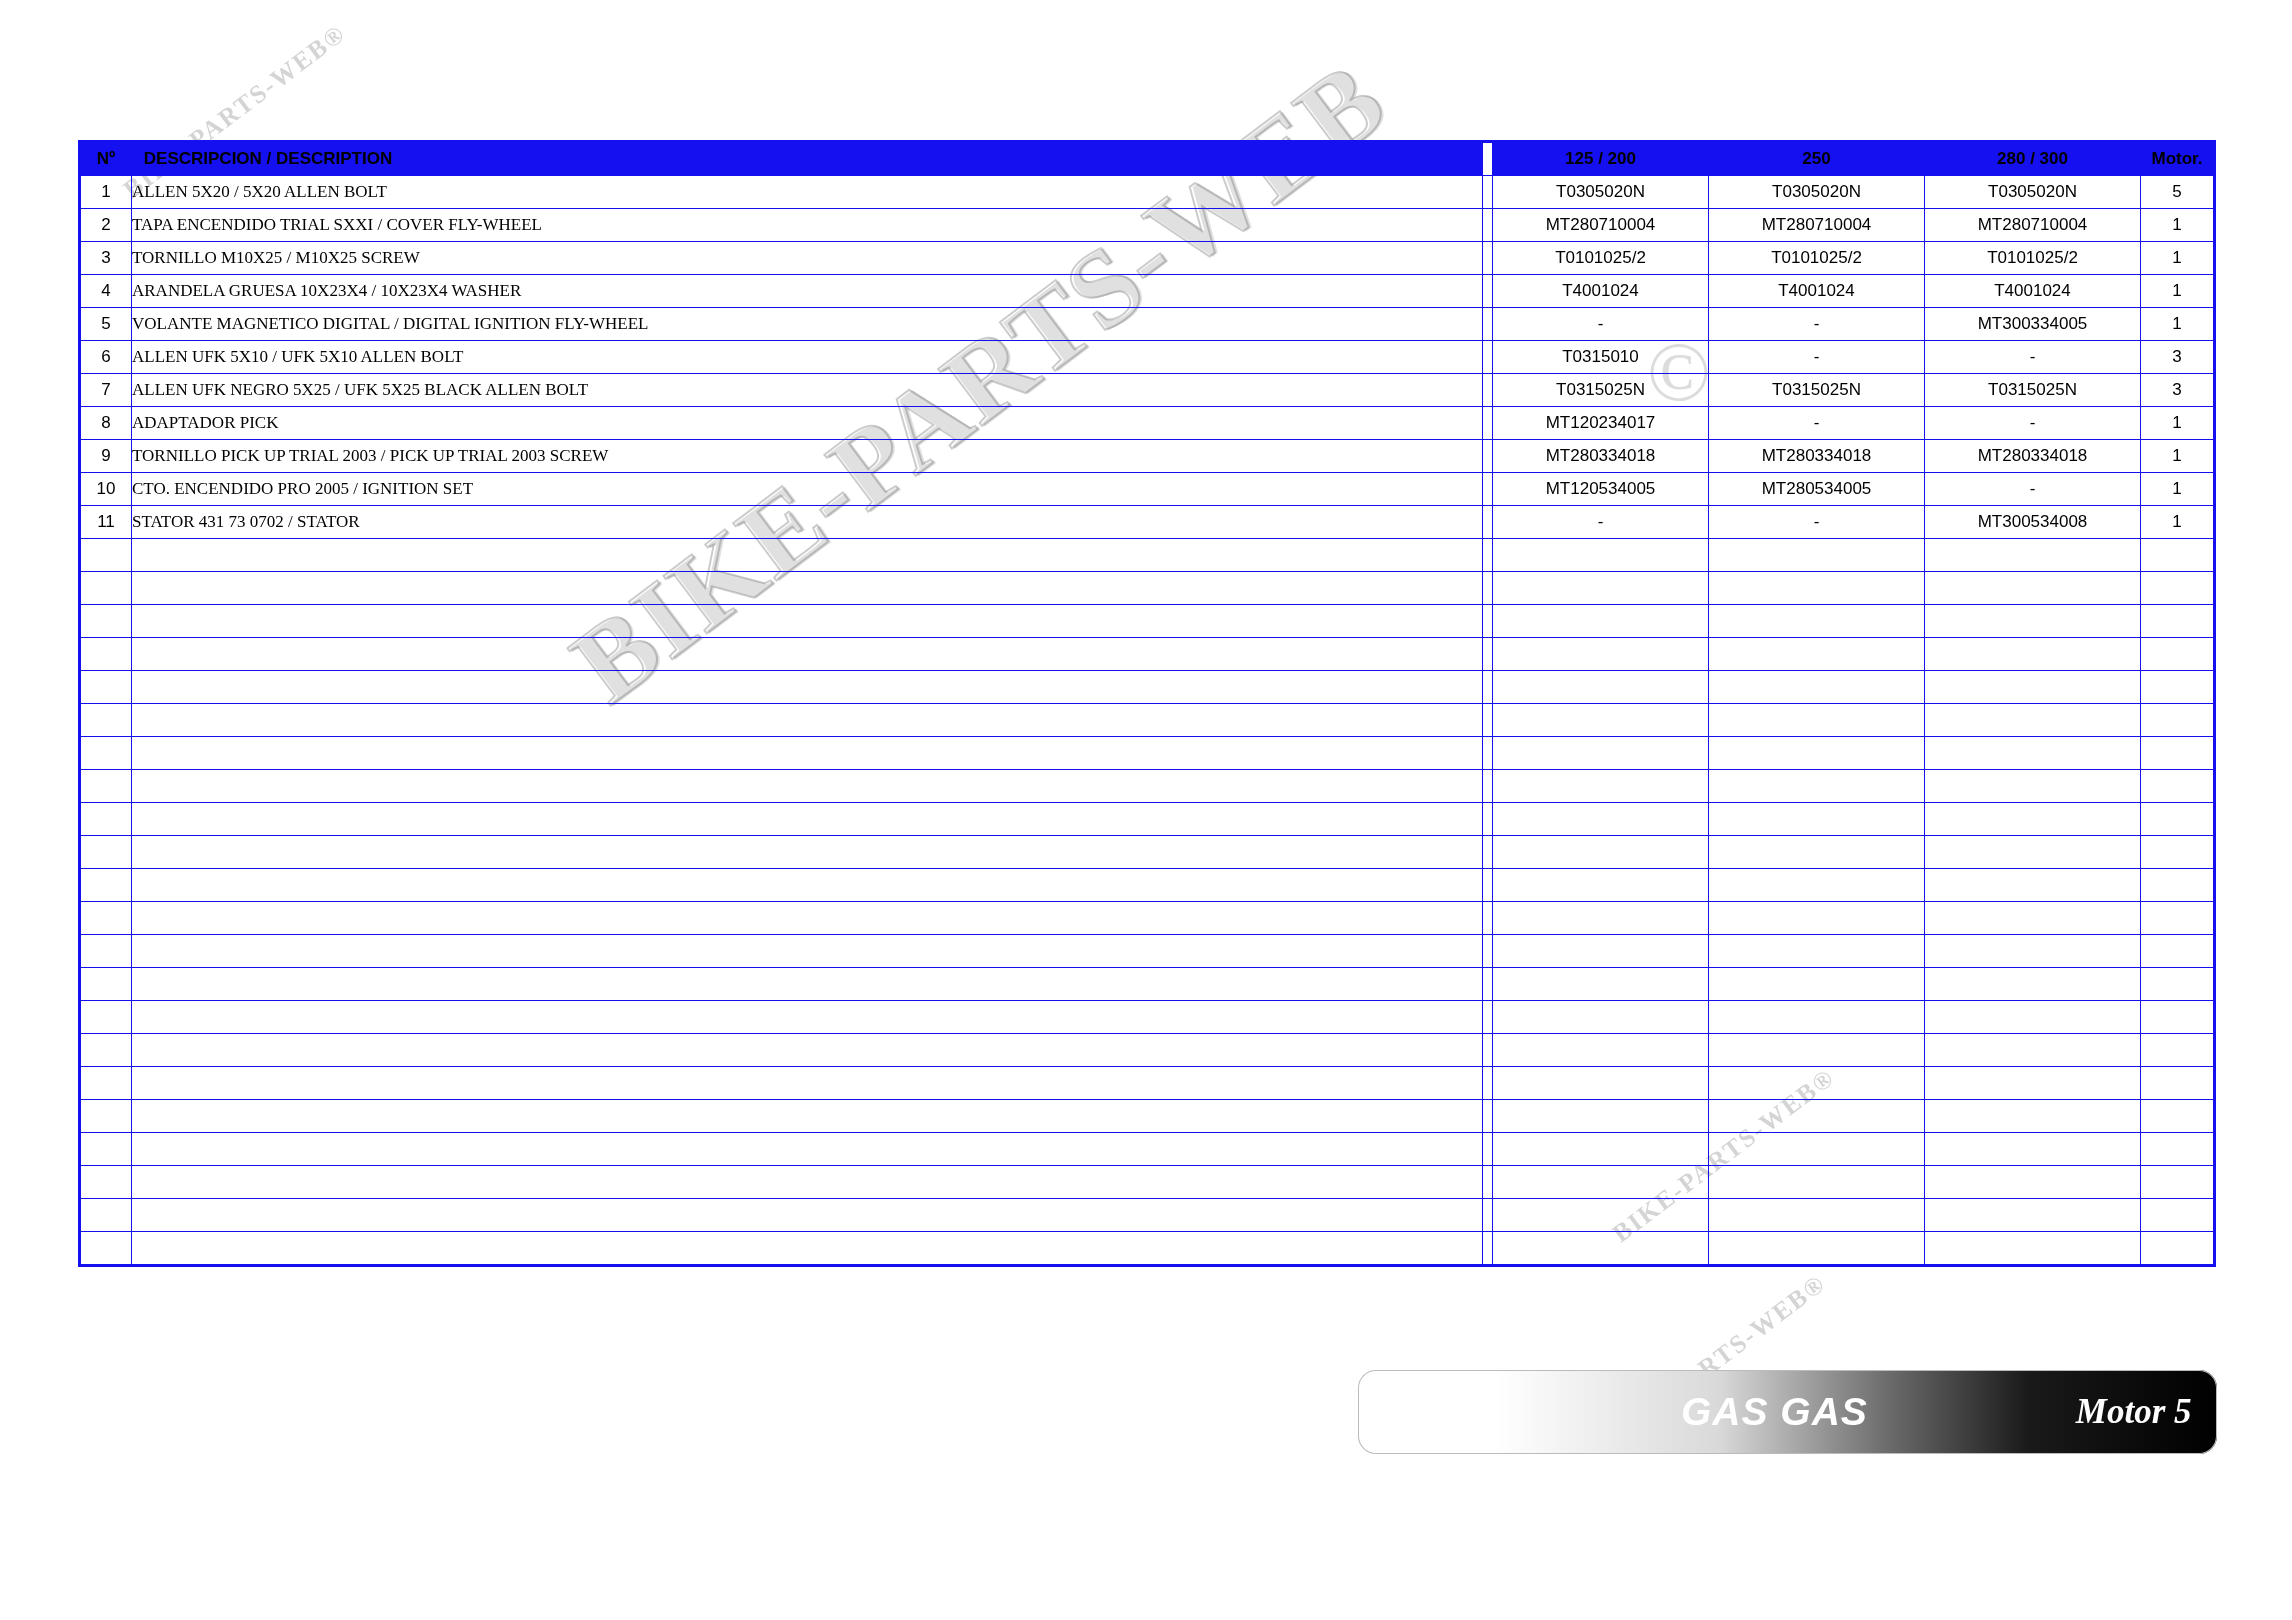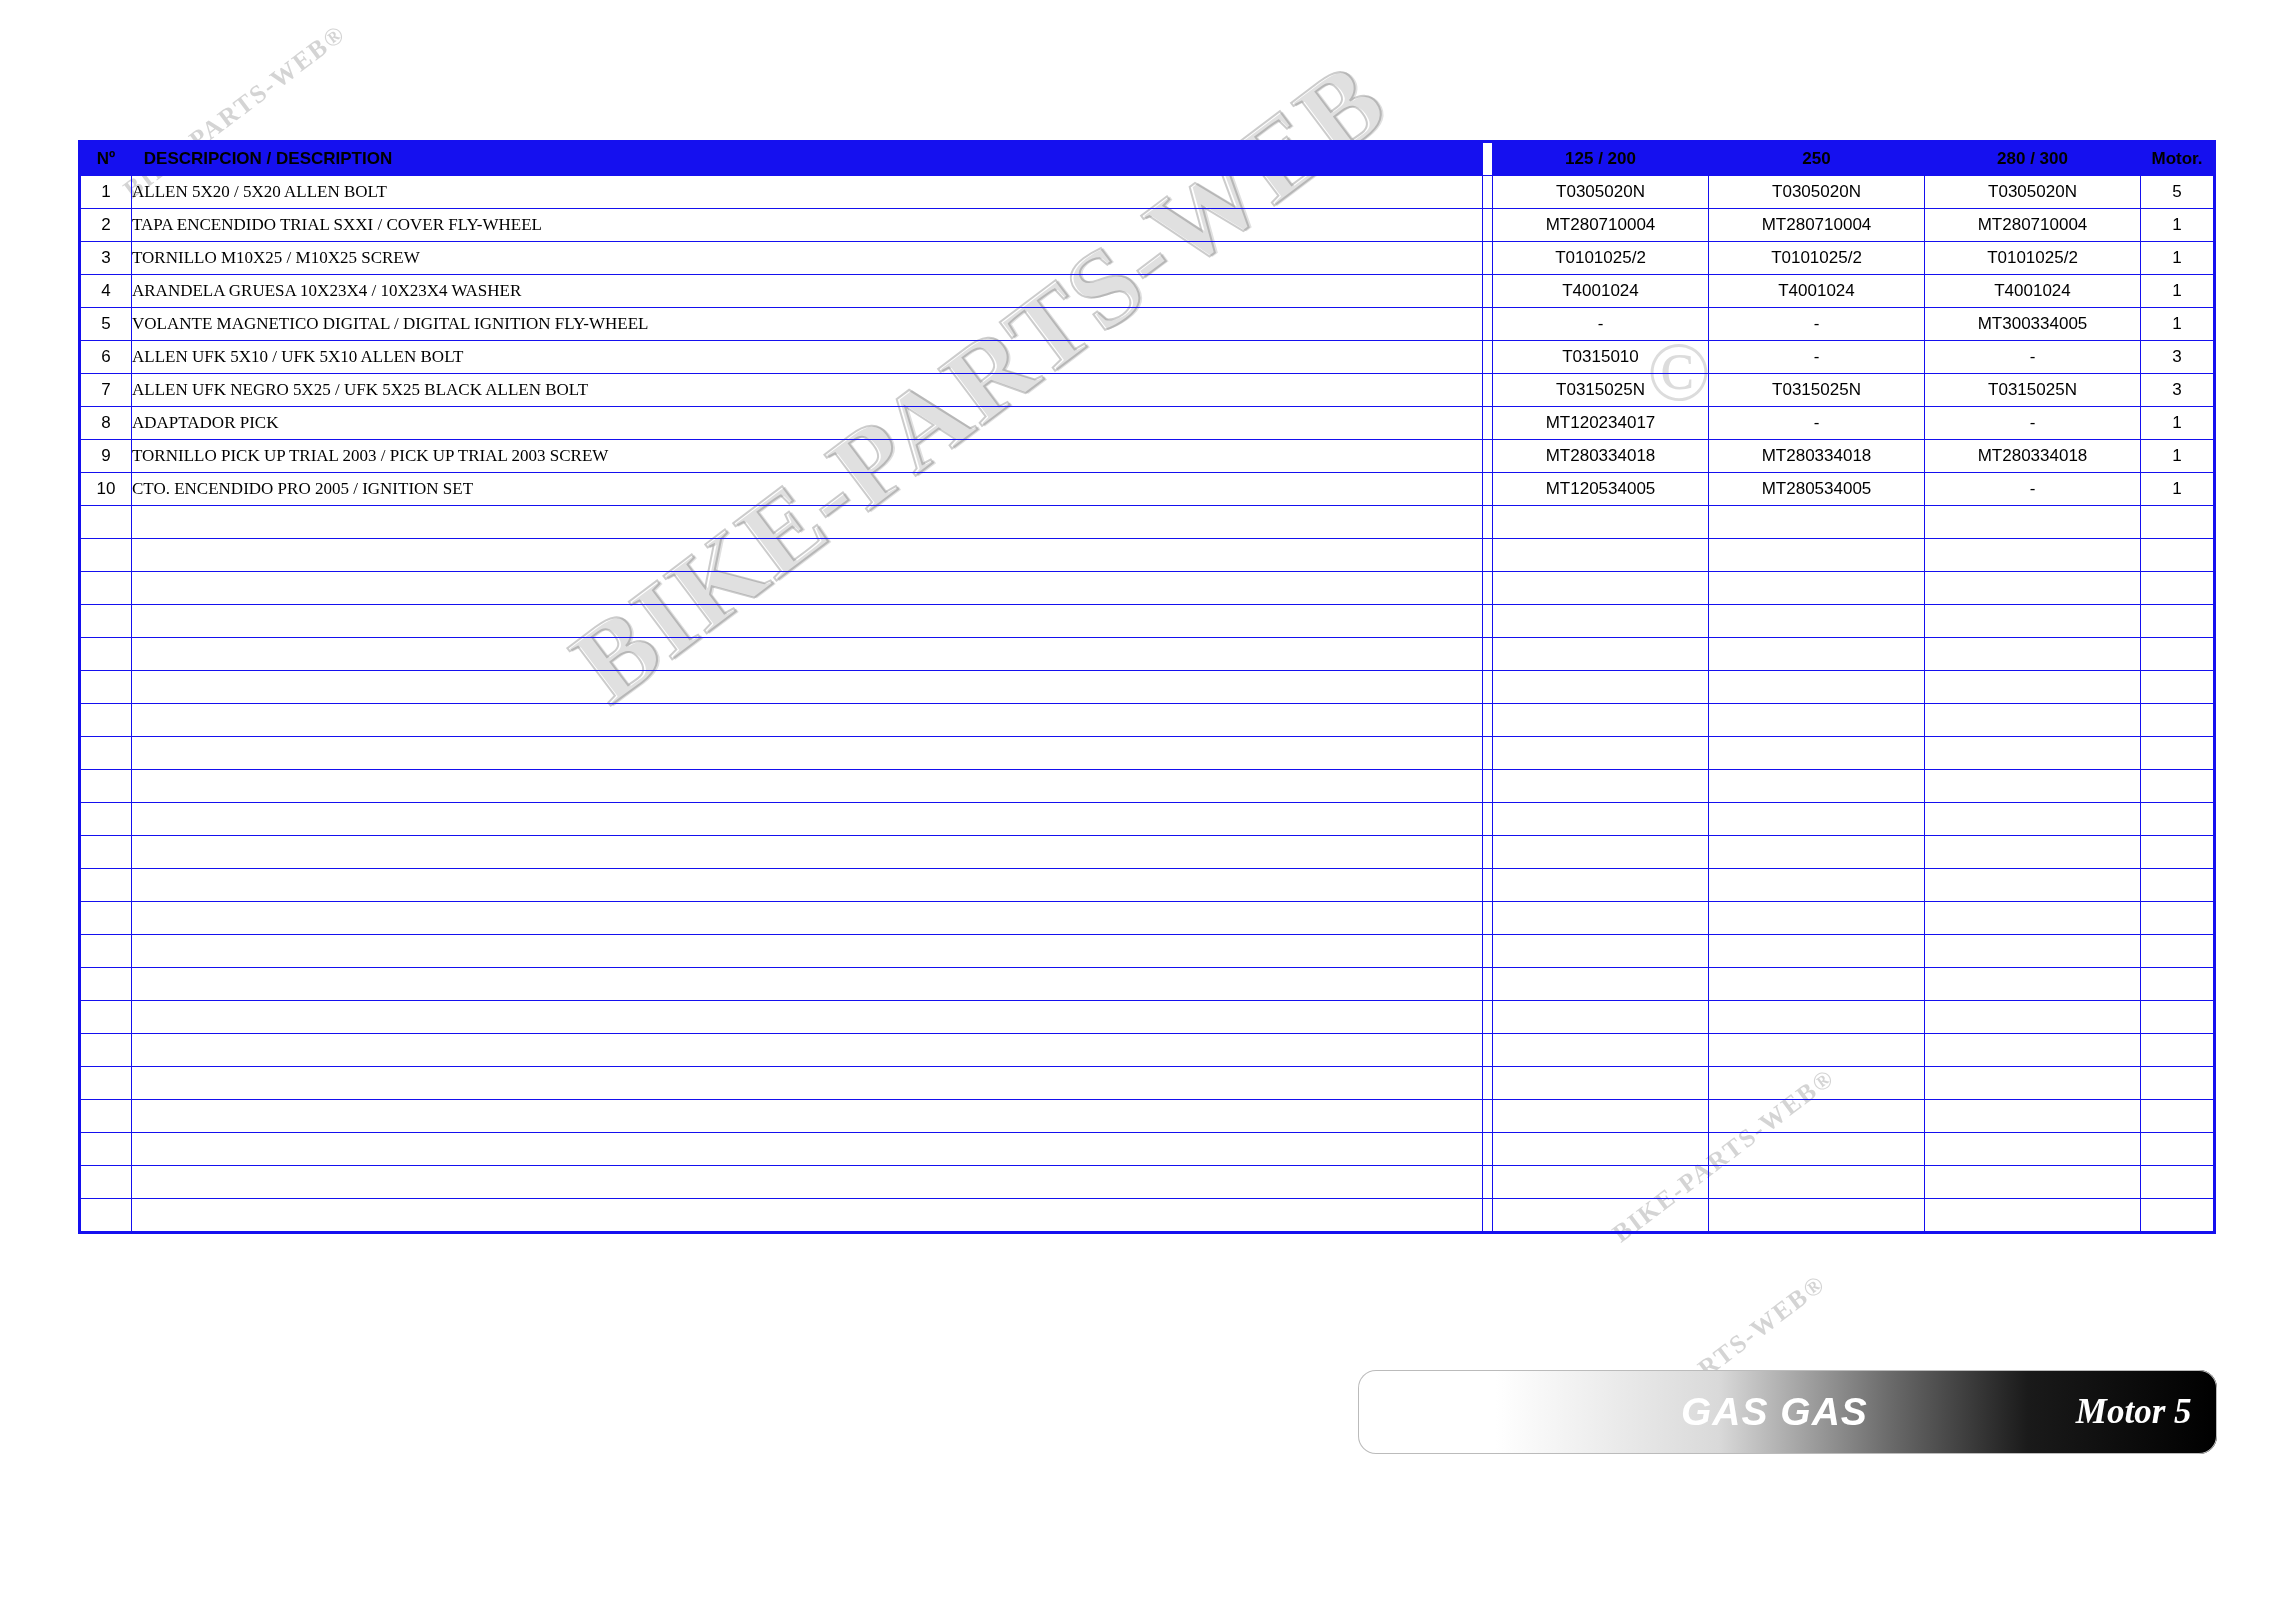--- a/index.html
+++ b/index.html
@@ -263,20 +263,29 @@
           </tr>
           <tr>
             <td class="c-no">10</td>
             <td class="c-desc">CTO. ENCENDIDO PRO 2005 / IGNITION SET</td>
             <td class="c-spacer"></td>
             <td class="c-ref">MT120534005</td>
             <td class="c-ref">MT280534005</td>
             <td class="c-ref">-</td>
             <td class="c-cant">1</td>
           </tr>
+          <tr>
+            <td class="c-no">11</td>
+            <td class="c-desc">STATOR 431 73 0702 / STATOR</td>
+            <td class="c-spacer"></td>
+            <td class="c-ref">-</td>
+            <td class="c-ref">-</td>
+            <td class="c-ref">MT300534008</td>
+            <td class="c-cant">1</td>
+          </tr>
           <tr class="empty">
             <td class="c-no">&nbsp;</td>
             <td class="c-desc">&nbsp;</td>
             <td class="c-spacer">&nbsp;</td>
             <td class="c-ref">&nbsp;</td>
             <td class="c-ref">&nbsp;</td>
             <td class="c-ref">&nbsp;</td>
             <td class="c-cant">&nbsp;</td>
           </tr>
           <tr class="empty">

